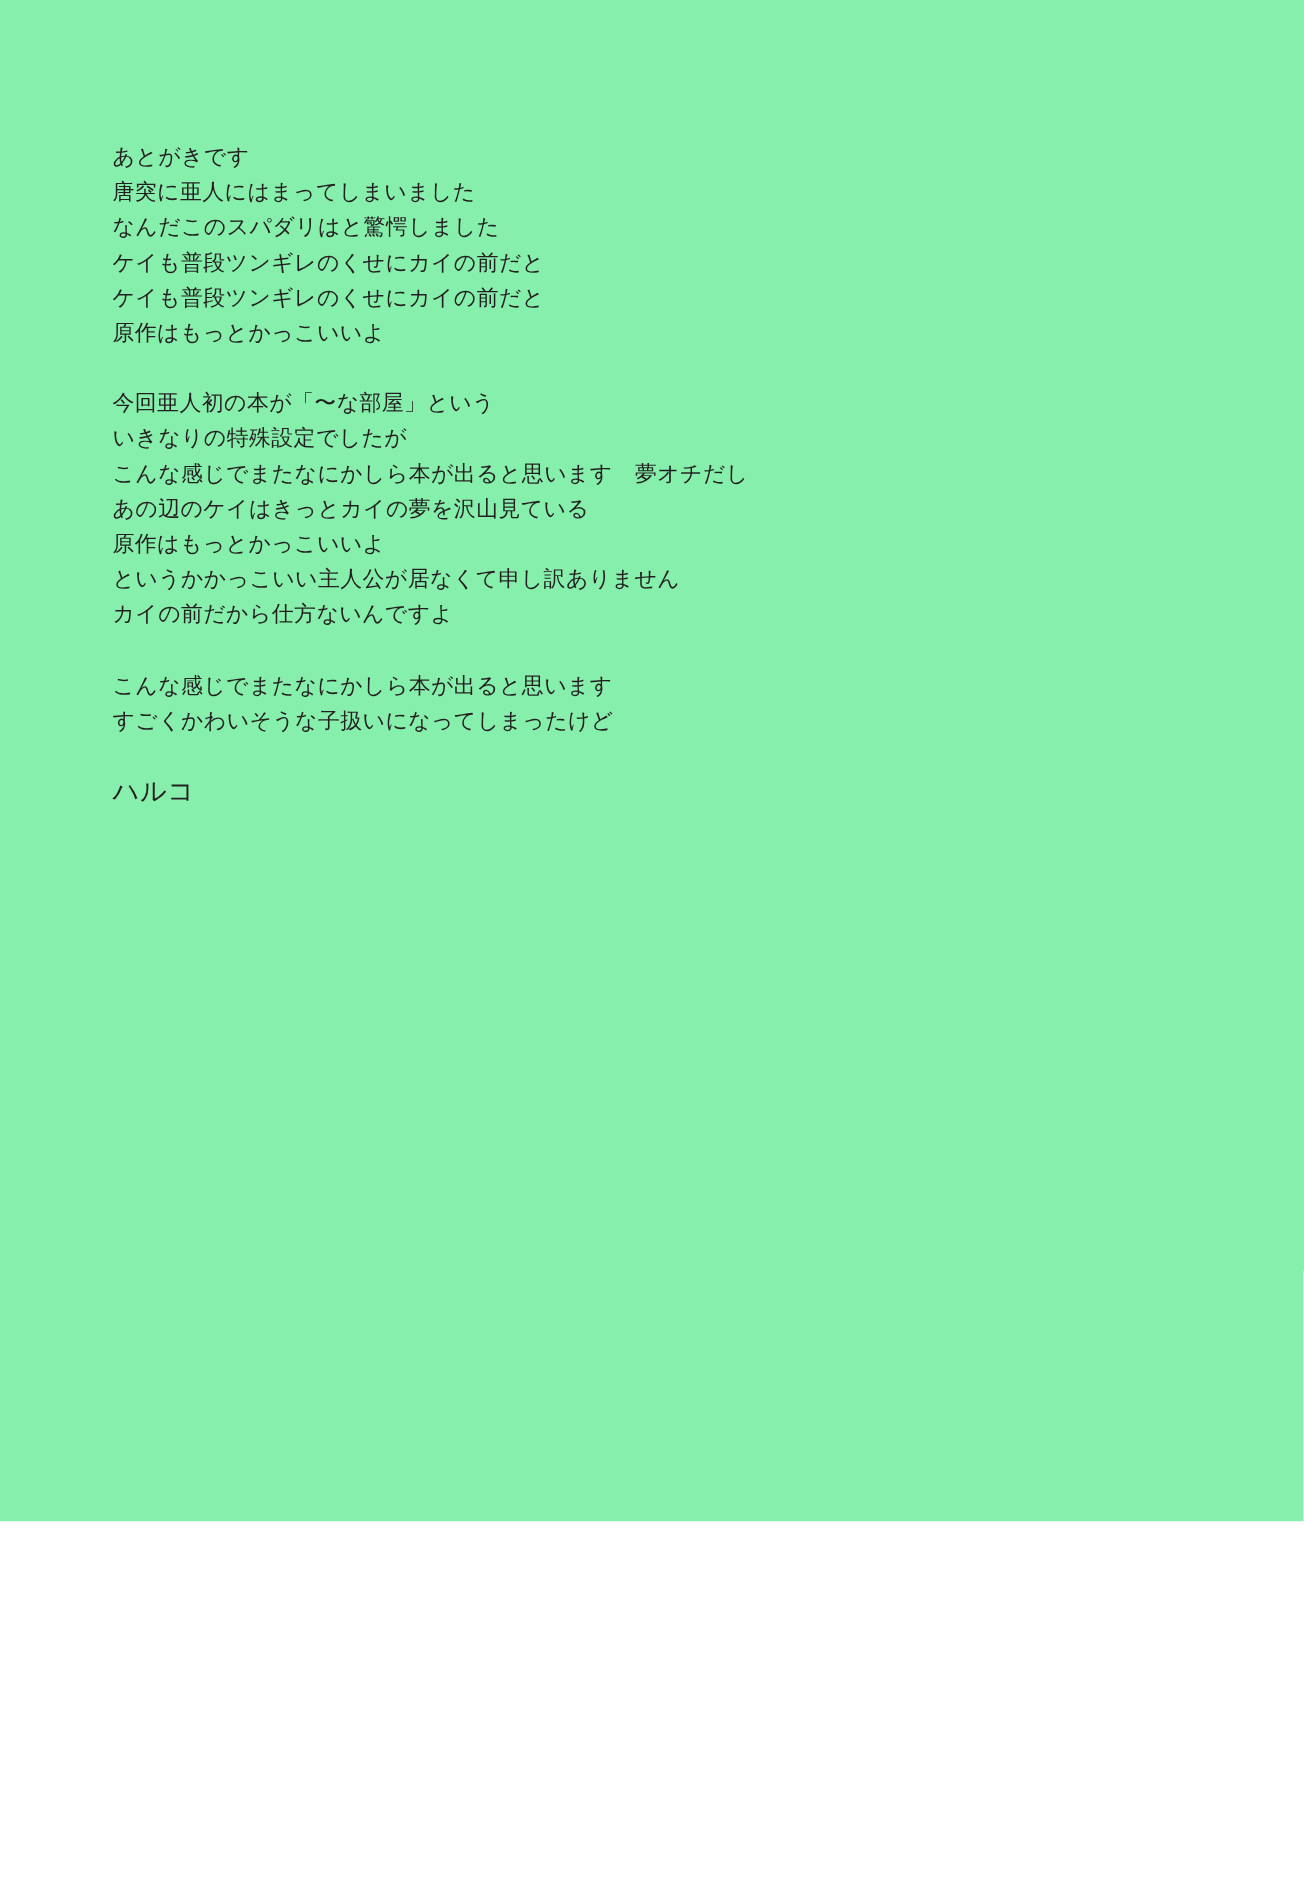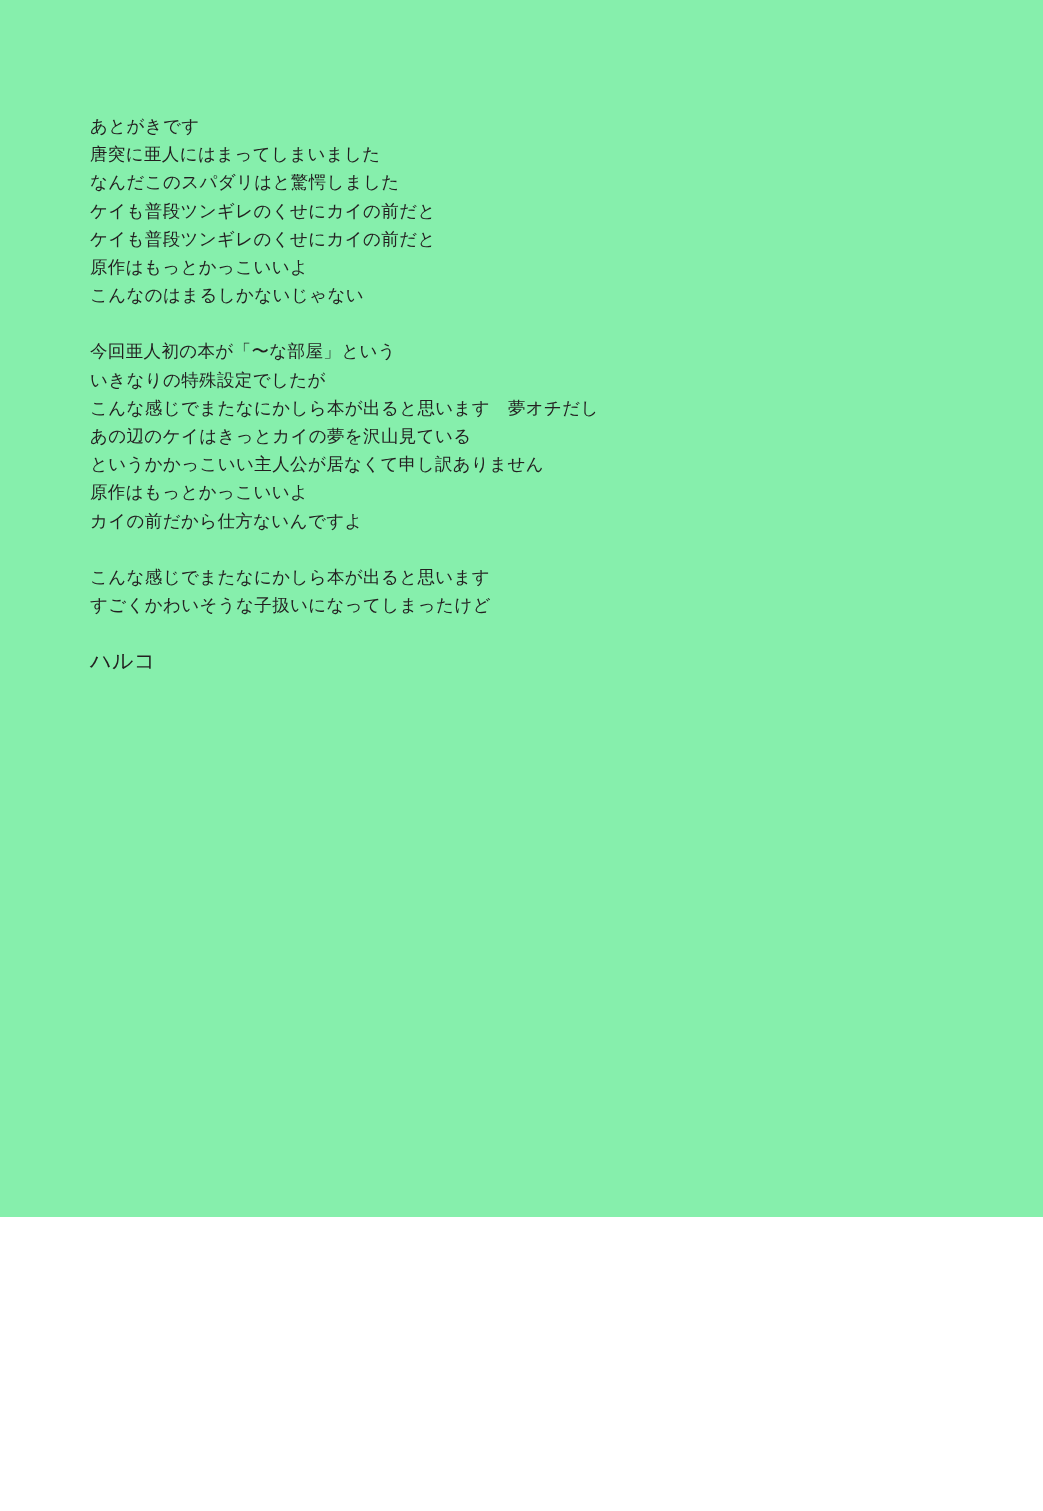--- a/index.html
+++ b/index.html
@@ -53,30 +53,29 @@
 <div class="page">
   <div class="afterword">
 
     <div class="para">
       <div class="line">あとがきです</div>
       <div class="line">唐突に亜人にはまってしまいました</div>
       <div class="line">なんだこのスパダリはと驚愕しました</div>
       <div class="line">ケイも普段ツンギレのくせにカイの前だと</div>
       <div class="line">ケイも普段ツンギレのくせにカイの前だと</div>
       <div class="line">原作はもっとかっこいいよ</div>
-      <div class="line">こんなのはまるしかないじゃない</div>
     </div>
 
     <div class="para">
       <div class="line">今回亜人初の本が「〜な部屋」という</div>
       <div class="line">いきなりの特殊設定でしたが</div>
       <div class="line">こんな感じでまたなにかしら本が出ると思います　夢オチだし</div>
       <div class="line">あの辺のケイはきっとカイの夢を沢山見ている</div>
+      <div class="line">原作はもっとかっこいいよ</div>
       <div class="line">というかかっこいい主人公が居なくて申し訳ありません</div>
-      <div class="line">原作はもっとかっこいいよ</div>
       <div class="line">カイの前だから仕方ないんですよ</div>
     </div>
 
 
     <div class="para">
       <div class="line">こんな感じでまたなにかしら本が出ると思います</div>
       <div class="line">すごくかわいそうな子扱いになってしまったけど</div>
     </div>
 
 

